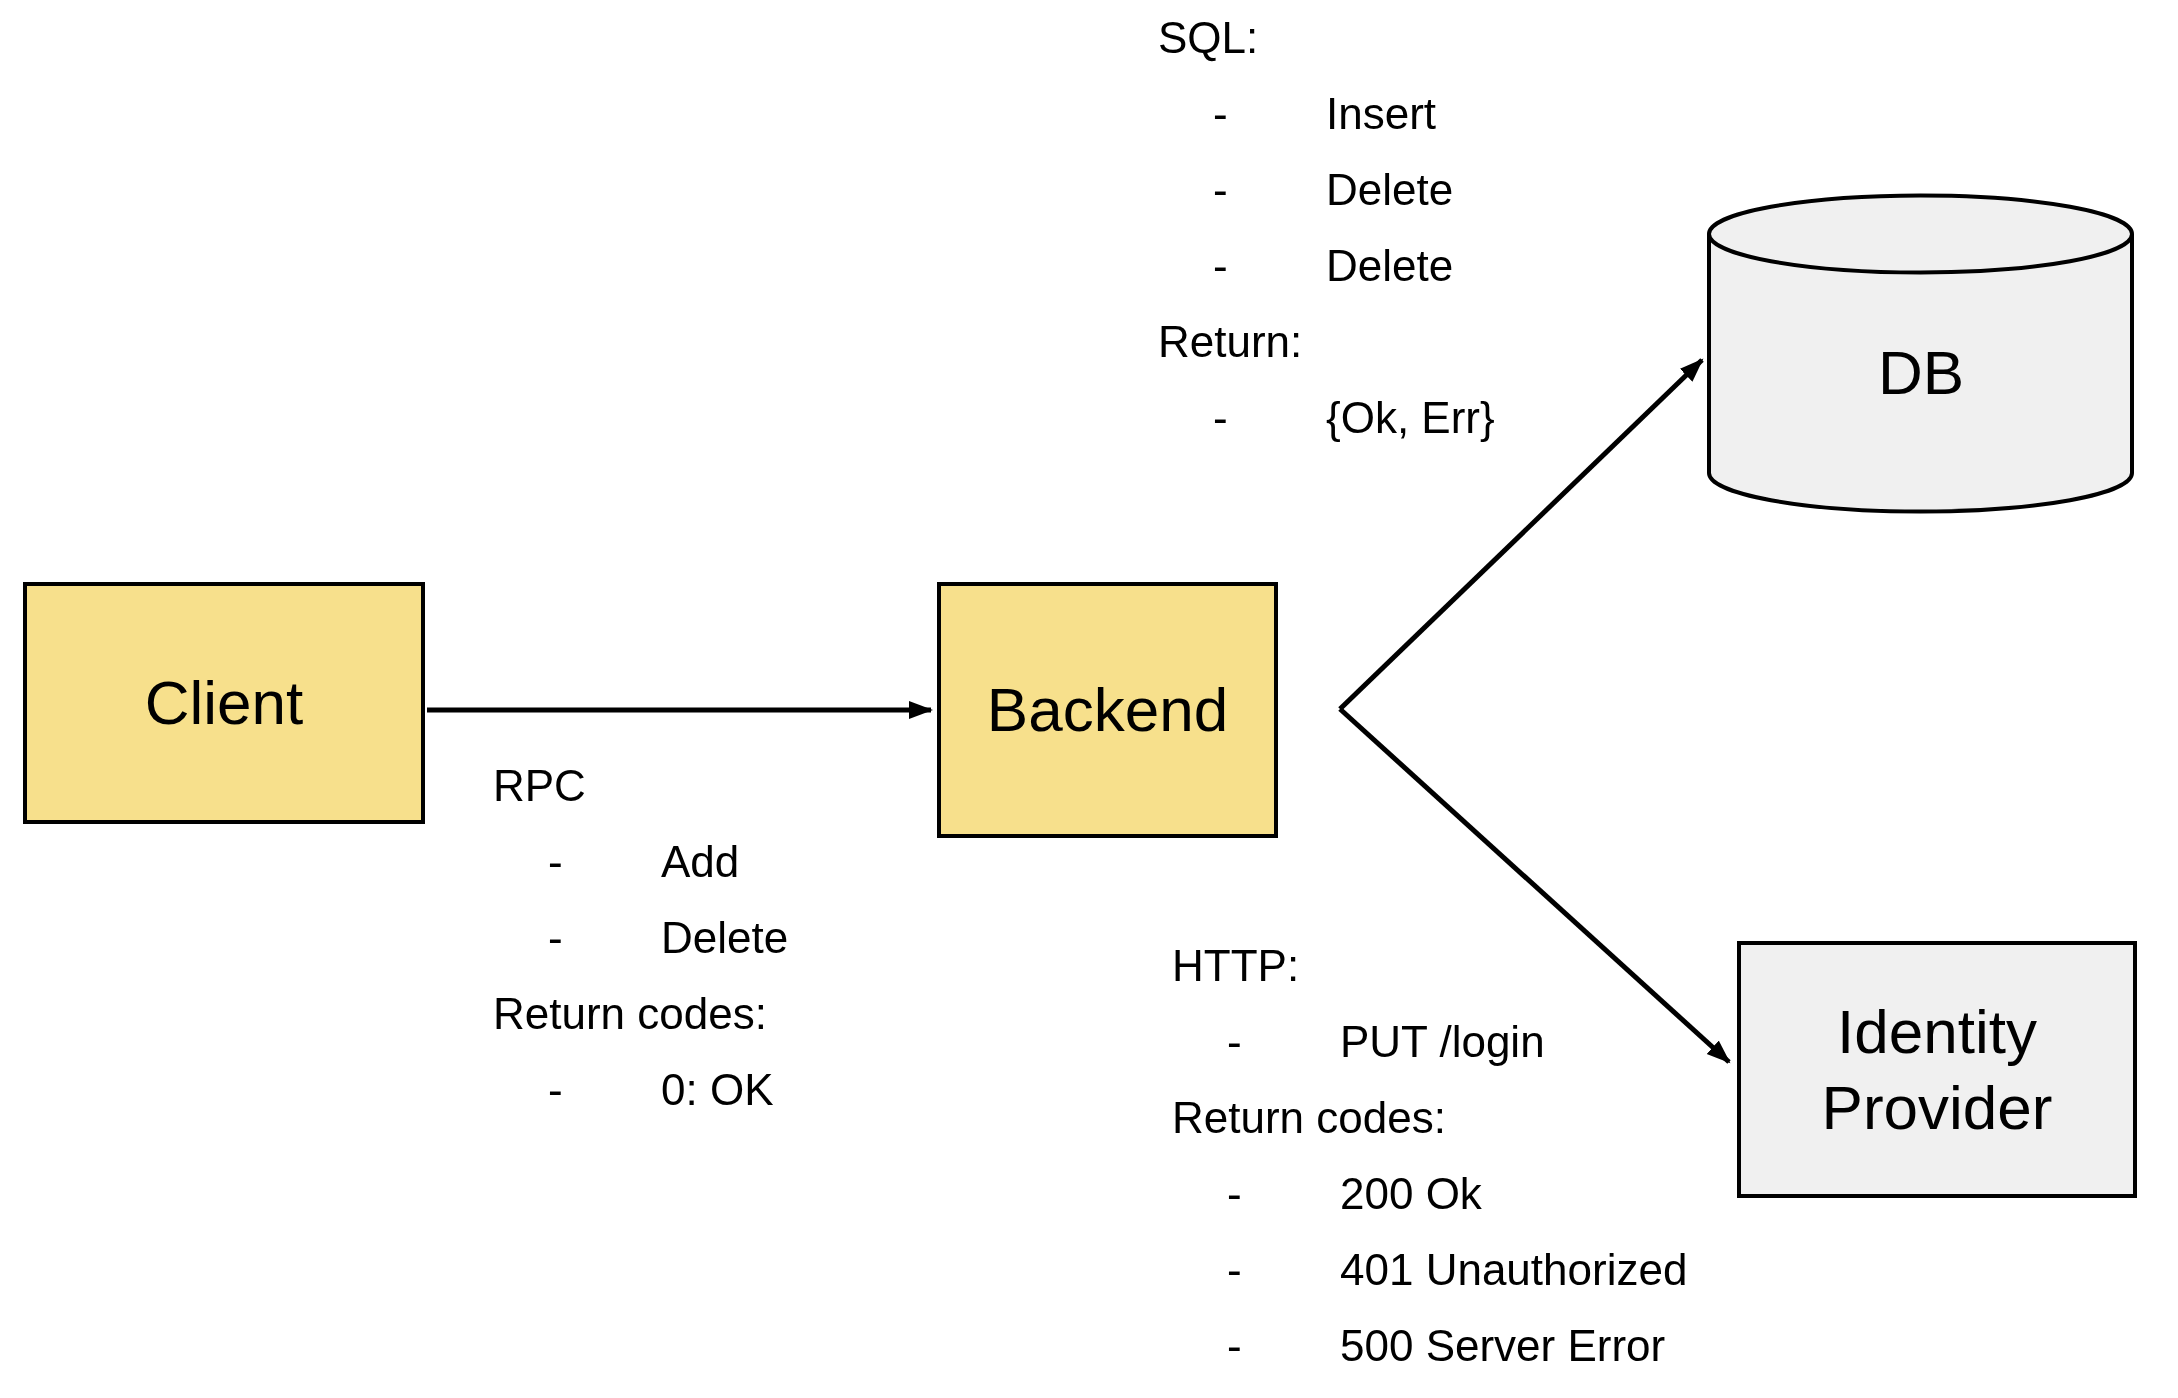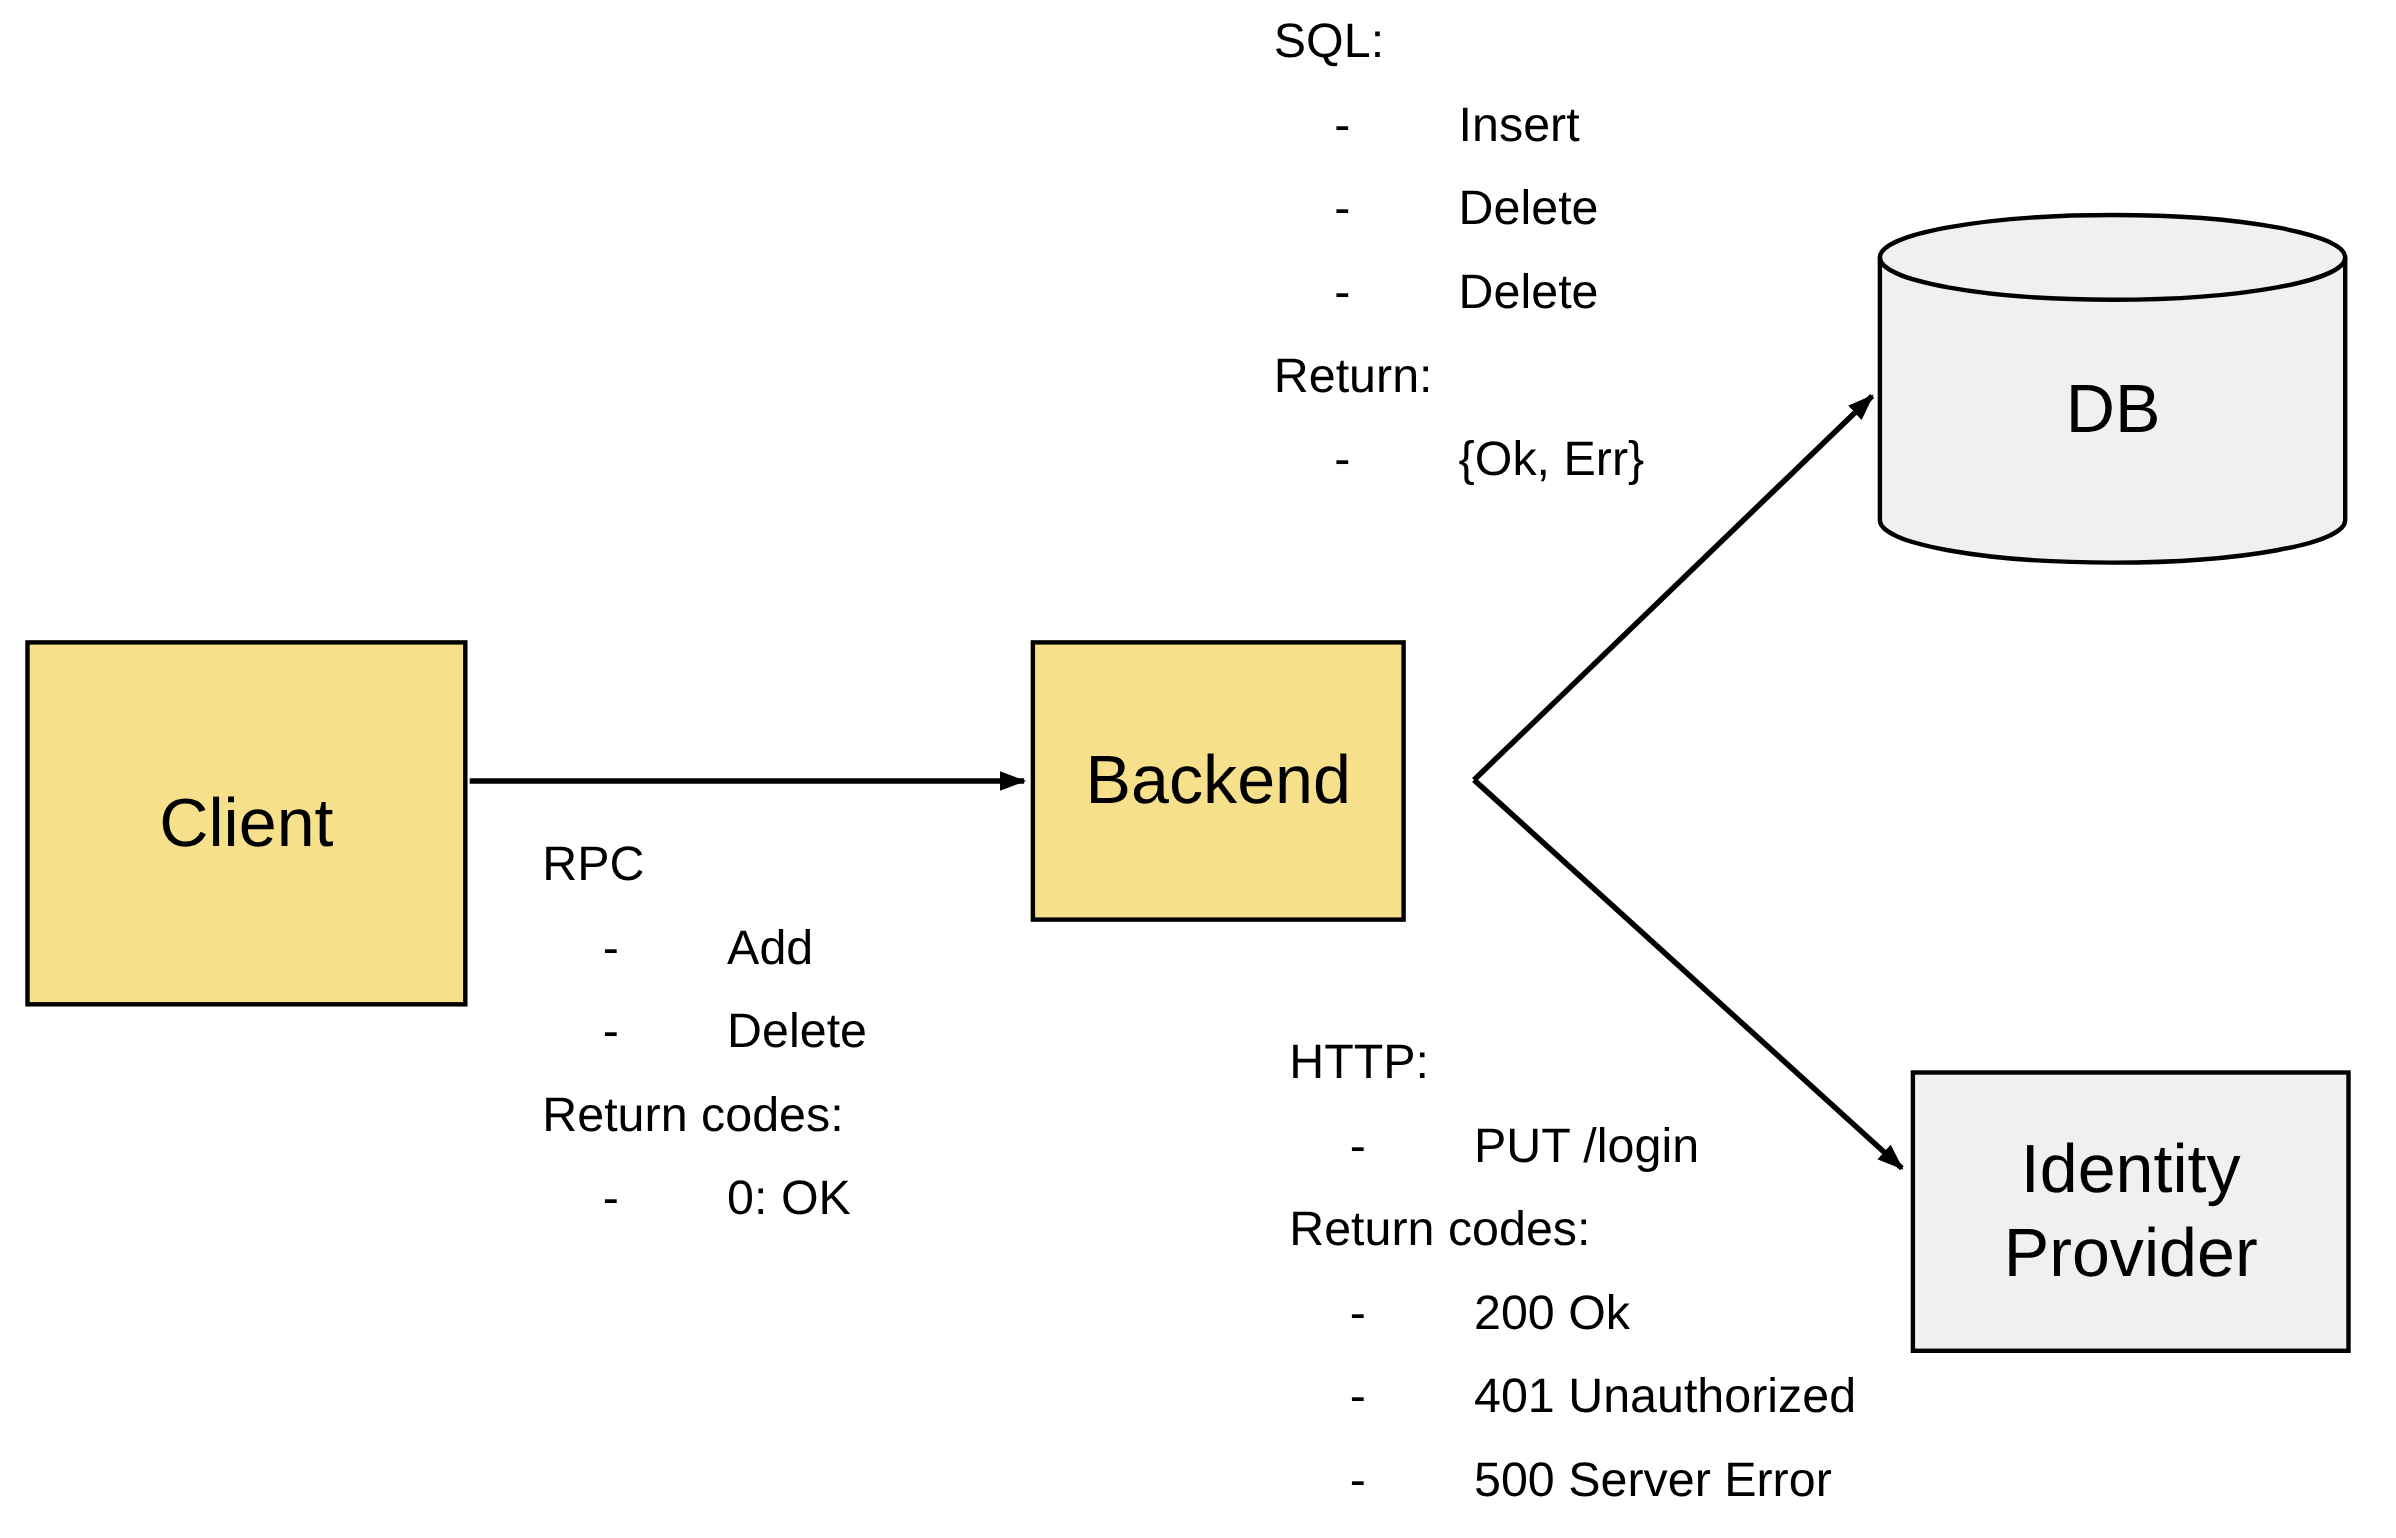--- a/index.html
+++ b/index.html
@@ -16,22 +16,22 @@
   .cyl-body{fill:var(--gray);stroke:var(--stroke);stroke-width:4;}
   .cyl-rim{fill:none;stroke:var(--stroke);stroke-width:4;}
   .node{
     position:absolute;
     display:flex;align-items:center;justify-content:center;
     border:4px solid var(--stroke);
     box-sizing:border-box;
     font-size:62px;line-height:76px;text-align:center;
   }
   .node.yellow{background:var(--yellow);}
-  .node.gray{background:var(--gray);margin-top:32px;}
-  .node-client{left:23px;top:582px;width:402px;height:333px;}
+  .node.gray{background:var(--gray);}
+  .node-client{left:23px;top:582px;width:402px;height:242px;}
   .node-backend{left:937px;top:582px;width:341px;height:256px;}
   .node-idp{left:1737px;top:941px;width:400px;height:257px;padding:0 40px;}
   .db-label{
     position:absolute;left:1709px;top:272px;width:424px;height:201px;
     display:flex;align-items:center;justify-content:center;
     font-size:62px;line-height:76px;
   }
   .ann{
     position:absolute;
     font-size:44px;line-height:76px;white-space:nowrap;

